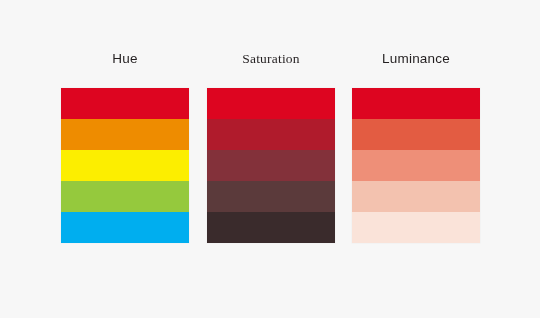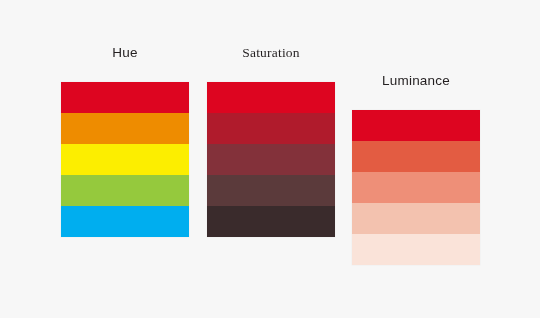--- a/index.html
+++ b/index.html
@@ -14,21 +14,21 @@
     overflow: hidden;
   }
   #figure {
     position: relative;
     width: 540px;
     height: 318px;
     background: #f7f7f7;
   }
   .column {
     position: absolute;
-    top: 46px;
+    top: 52px;
   }
   .column-label {
     font-size: 13.5px;
     font-weight: 400;
     color: #231f20;
     text-align: center;
     line-height: 1;
     letter-spacing: 0.2px;
     height: 16px;
     white-space: nowrap;
@@ -77,21 +77,21 @@
       <div class="swatch" style="background-color: rgb(221, 5, 32);"></div>
       <div class="swatch" style="background-color: rgb(176, 27, 44);"></div>
       <div class="swatch" style="background-color: rgb(131, 49, 58);"></div>
       <div class="swatch" style="background-color: rgb(91, 58, 59);"></div>
       <div class="swatch" style="background-color: rgb(58, 43, 44);"></div>
     </div>
   </div>
 
   <div class="column" id="col-luminance">
     <div class="column-label-wrap">
-      <div class="column-label" style="color: rgb(35, 31, 32); margin-top: 28px;">Luminance</div>
+      <div class="column-label" style="color: rgb(35, 31, 32);">Luminance</div>
     </div>
     <div class="swatch-stack">
       <div class="swatch" style="background-color: rgb(221, 5, 32);"></div>
       <div class="swatch" style="background-color: rgb(227, 92, 66);"></div>
       <div class="swatch" style="background-color: rgb(238, 143, 120);"></div>
       <div class="swatch" style="background-color: rgb(243, 194, 175);"></div>
       <div class="swatch" style="background-color: rgb(250, 227, 217);"></div>
     </div>
   </div>
 

